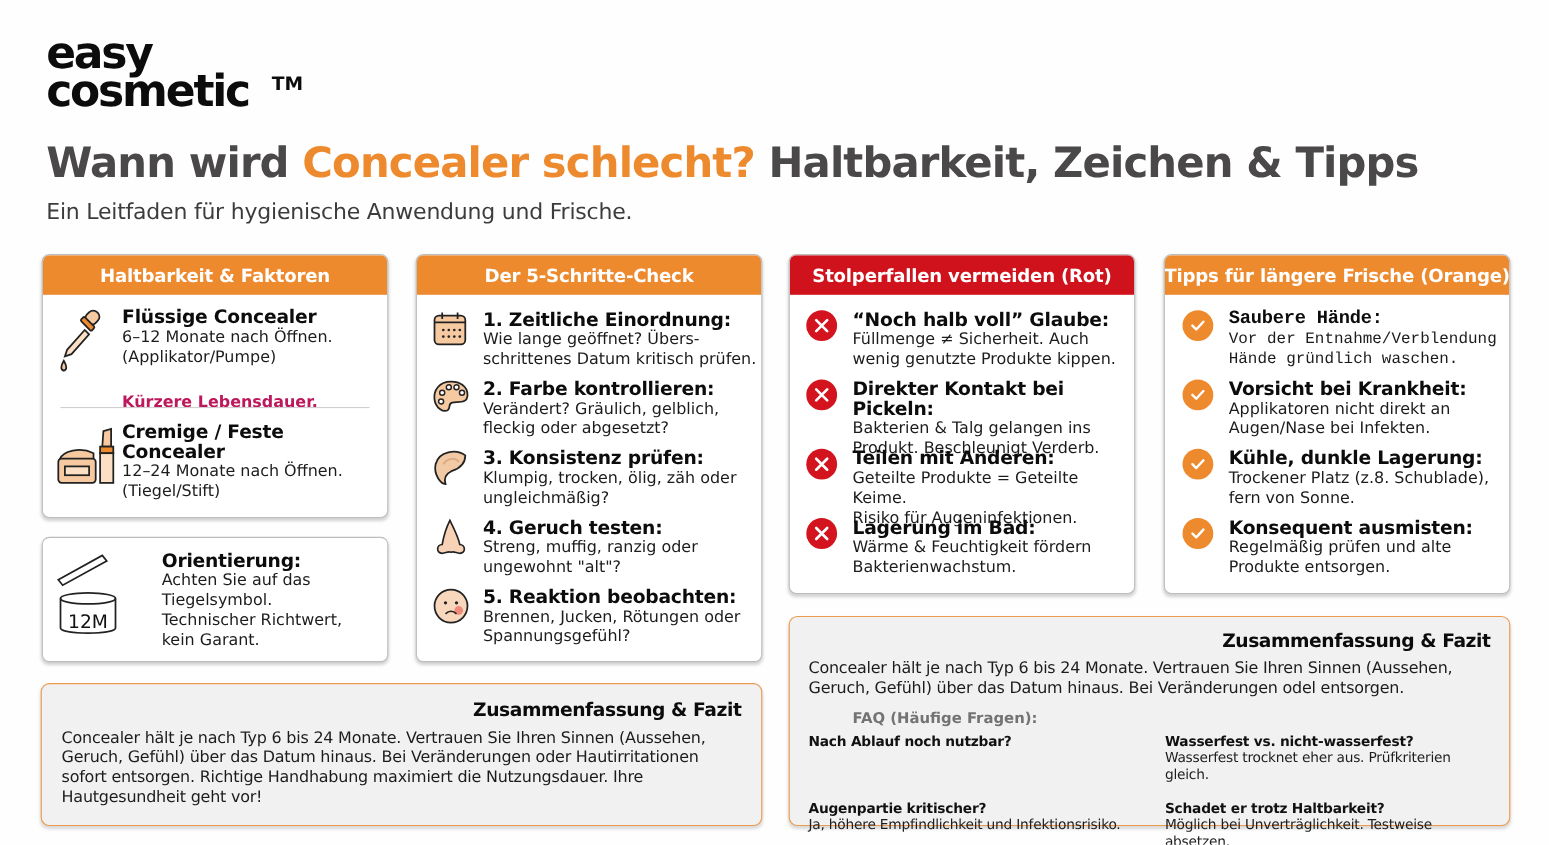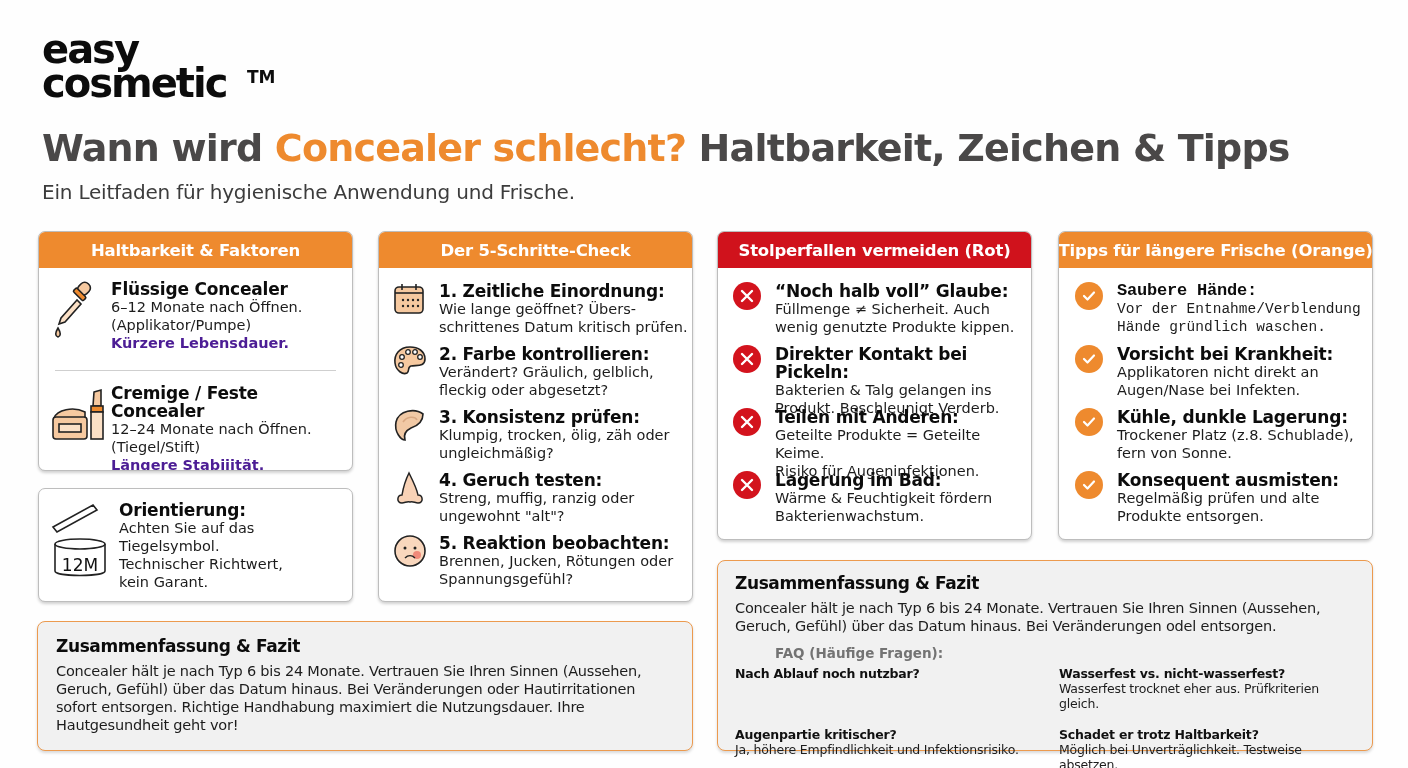--- a/index.html
+++ b/index.html
@@ -14,29 +14,29 @@
   .subtitle { position: absolute; left: 42px; top: 180px; font-size: 20px; color: #3c3c3c; white-space: nowrap; letter-spacing: -0.2px; }
 
   .card { position: absolute; background: #fff; border: 1.5px solid #bdbdbd; border-radius: 7px; box-shadow: 0 2px 3px rgba(0,0,0,0.18); overflow: hidden; }
   .card-head { height: 36px; color: #fff; font-weight: 700; font-size: 16.5px; display: flex; align-items: center; justify-content: center; white-space: nowrap; letter-spacing: -0.2px; }
   .head-orange { background: #ee8a2e; }
   .head-red { background: #d0121c; }
 
   .item { position: absolute; display: flex; }
   .item .txt { font-size: 14.5px; line-height: 18px; color: #1c1c1c; }
   .item .txt b { display: block; font-size: 17px; color: #0c0c0c; letter-spacing: -0.2px; }
-  .item .note { display: block; color: #4c1d95; font-weight: 700; }
+  .item .note { display: block; color: #be185d; font-weight: 700; margin-top: 23px; }
 
   .divider { position: absolute; left: 16px; right: 16px; height: 1px; background: #cfcfcf; }
 
   .xicon { width: 28px; height: 28px; border-radius: 50%; background: #d3131d; display: flex; align-items: center; justify-content: center; flex: none; }
   .cicon { width: 28px; height: 28px; border-radius: 50%; background: #ee8a2e; display: flex; align-items: center; justify-content: center; flex: none; }
 
   .summary { position: absolute; background: #f1f1f1; border: 1.5px solid #ec9a4e; border-radius: 8px; box-shadow: 0 2px 3px rgba(0,0,0,0.15); }
-  .summary h3 { font-size: 17px; font-weight: 700; color: #0c0c0c; letter-spacing: -0.4px; }
+  .summary h3 { font-size: 17px; font-weight: 700; color: #0c0c0c; letter-spacing: -0.4px; text-align: right; }
   .summary p { font-size: 14.5px; line-height: 18px; color: #1c1c1c; letter-spacing: -0.2px; }
   .faq-title { font-size: 13.5px; font-weight: 700; color: #737373; margin-left: 40px; }
   .faq-q { font-size: 12.5px; font-weight: 700; color: #111; letter-spacing: -0.2px; }
   .faq-a { font-size: 12.5px; color: #1c1c1c; letter-spacing: -0.2px; }
 </style>
 </head>
 <body>
 
 <div class="logo">
   <div>easy</div>
@@ -95,21 +95,21 @@
     <span style="width:70px; flex:none; position:relative;">
       <svg width="62" height="84" viewBox="0 0 62 84">
         <g stroke="#222" stroke-width="1.6" fill="none">
           <path d="M4 28 L44 6 L48 11 L8 33 Z"></path>
           <path d="M6 45 L6 72 C6 78, 56 78, 56 72 L56 45"></path>
           <ellipse cx="31" cy="45" rx="25" ry="5"></ellipse>
         </g>
         <text x="31" y="72" text-anchor="middle" font-size="17" font-family="DejaVu Sans, sans-serif" fill="#111">12M</text>
       </svg>
     </span>
-    <div class="txt" style="padding-top:2px;">
+    <div class="txt" style="padding-top:2px;margin-left:28px;">
       <b>Orientierung:</b>
       <span style="display:block">Achten Sie auf das</span>
       <span style="display:block">Tiegelsymbol.</span>
       <span style="display:block">Technischer Richtwert,</span>
       <span style="display:block">kein Garant.</span>
     </div>
   </div>
 </div>
 
 <div class="card" style="left:378px; top:231px; width:315px; height:371px;">

